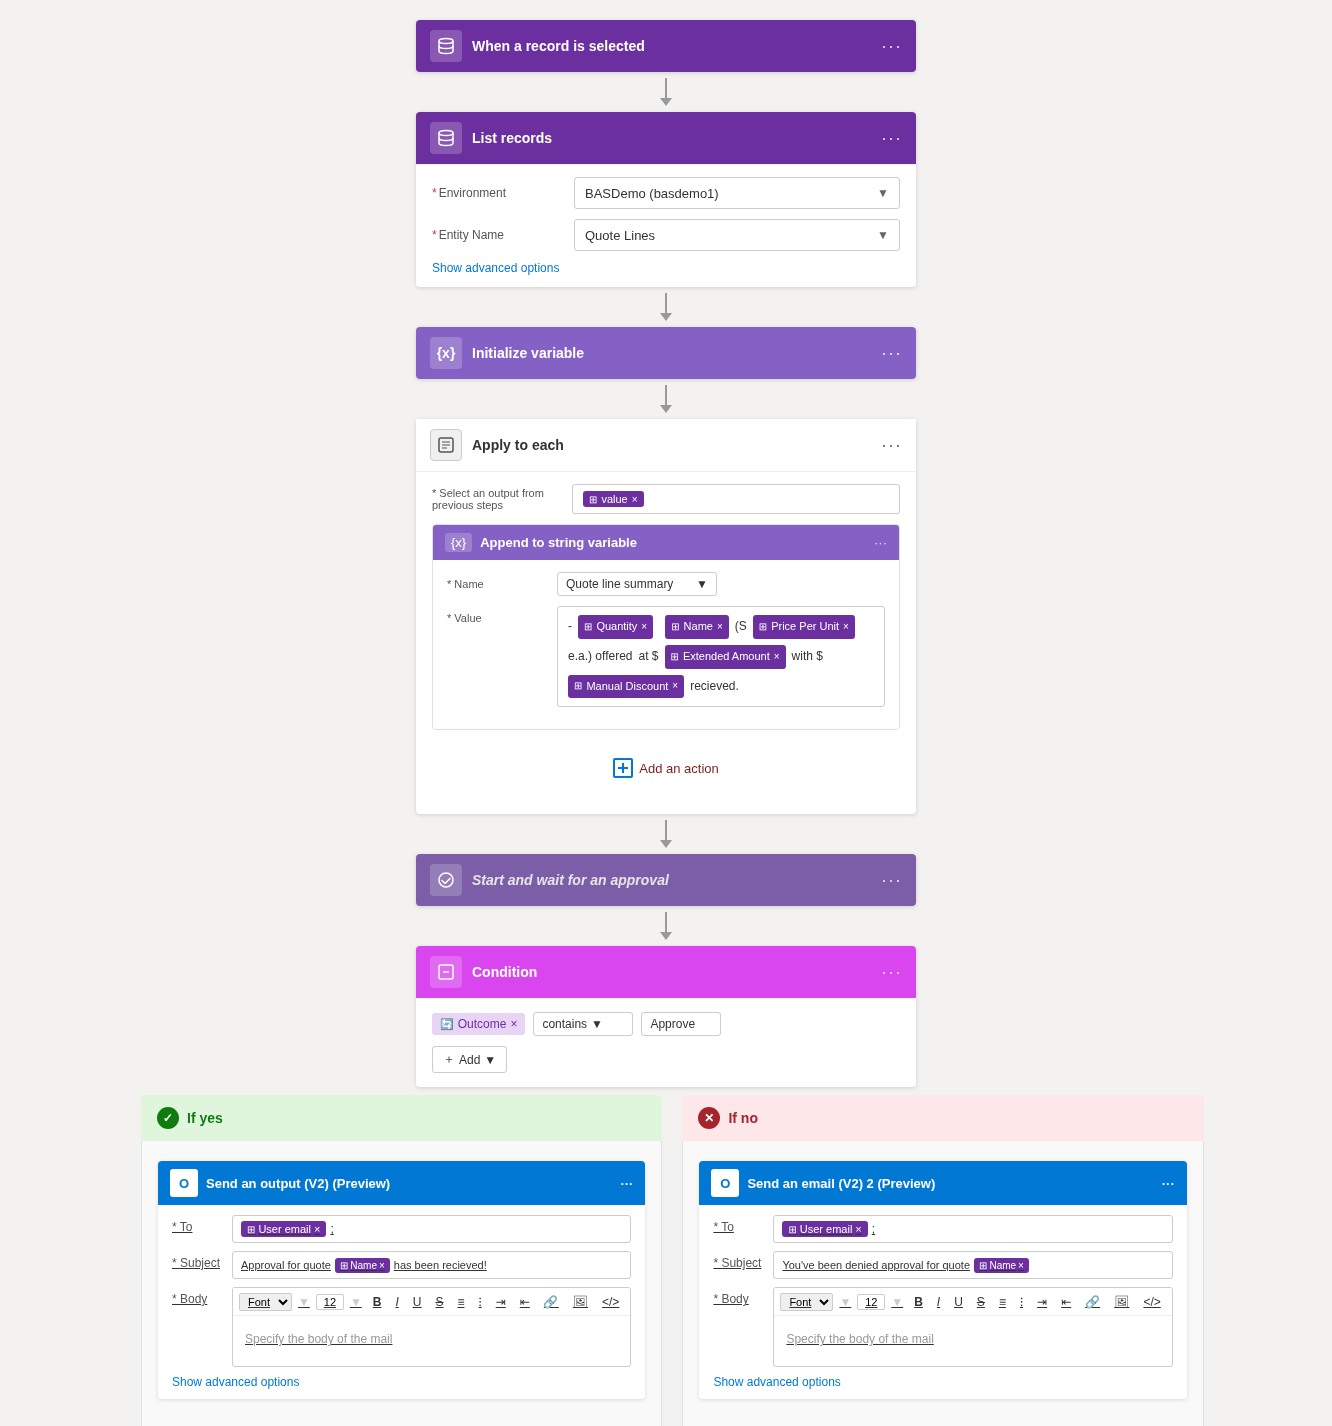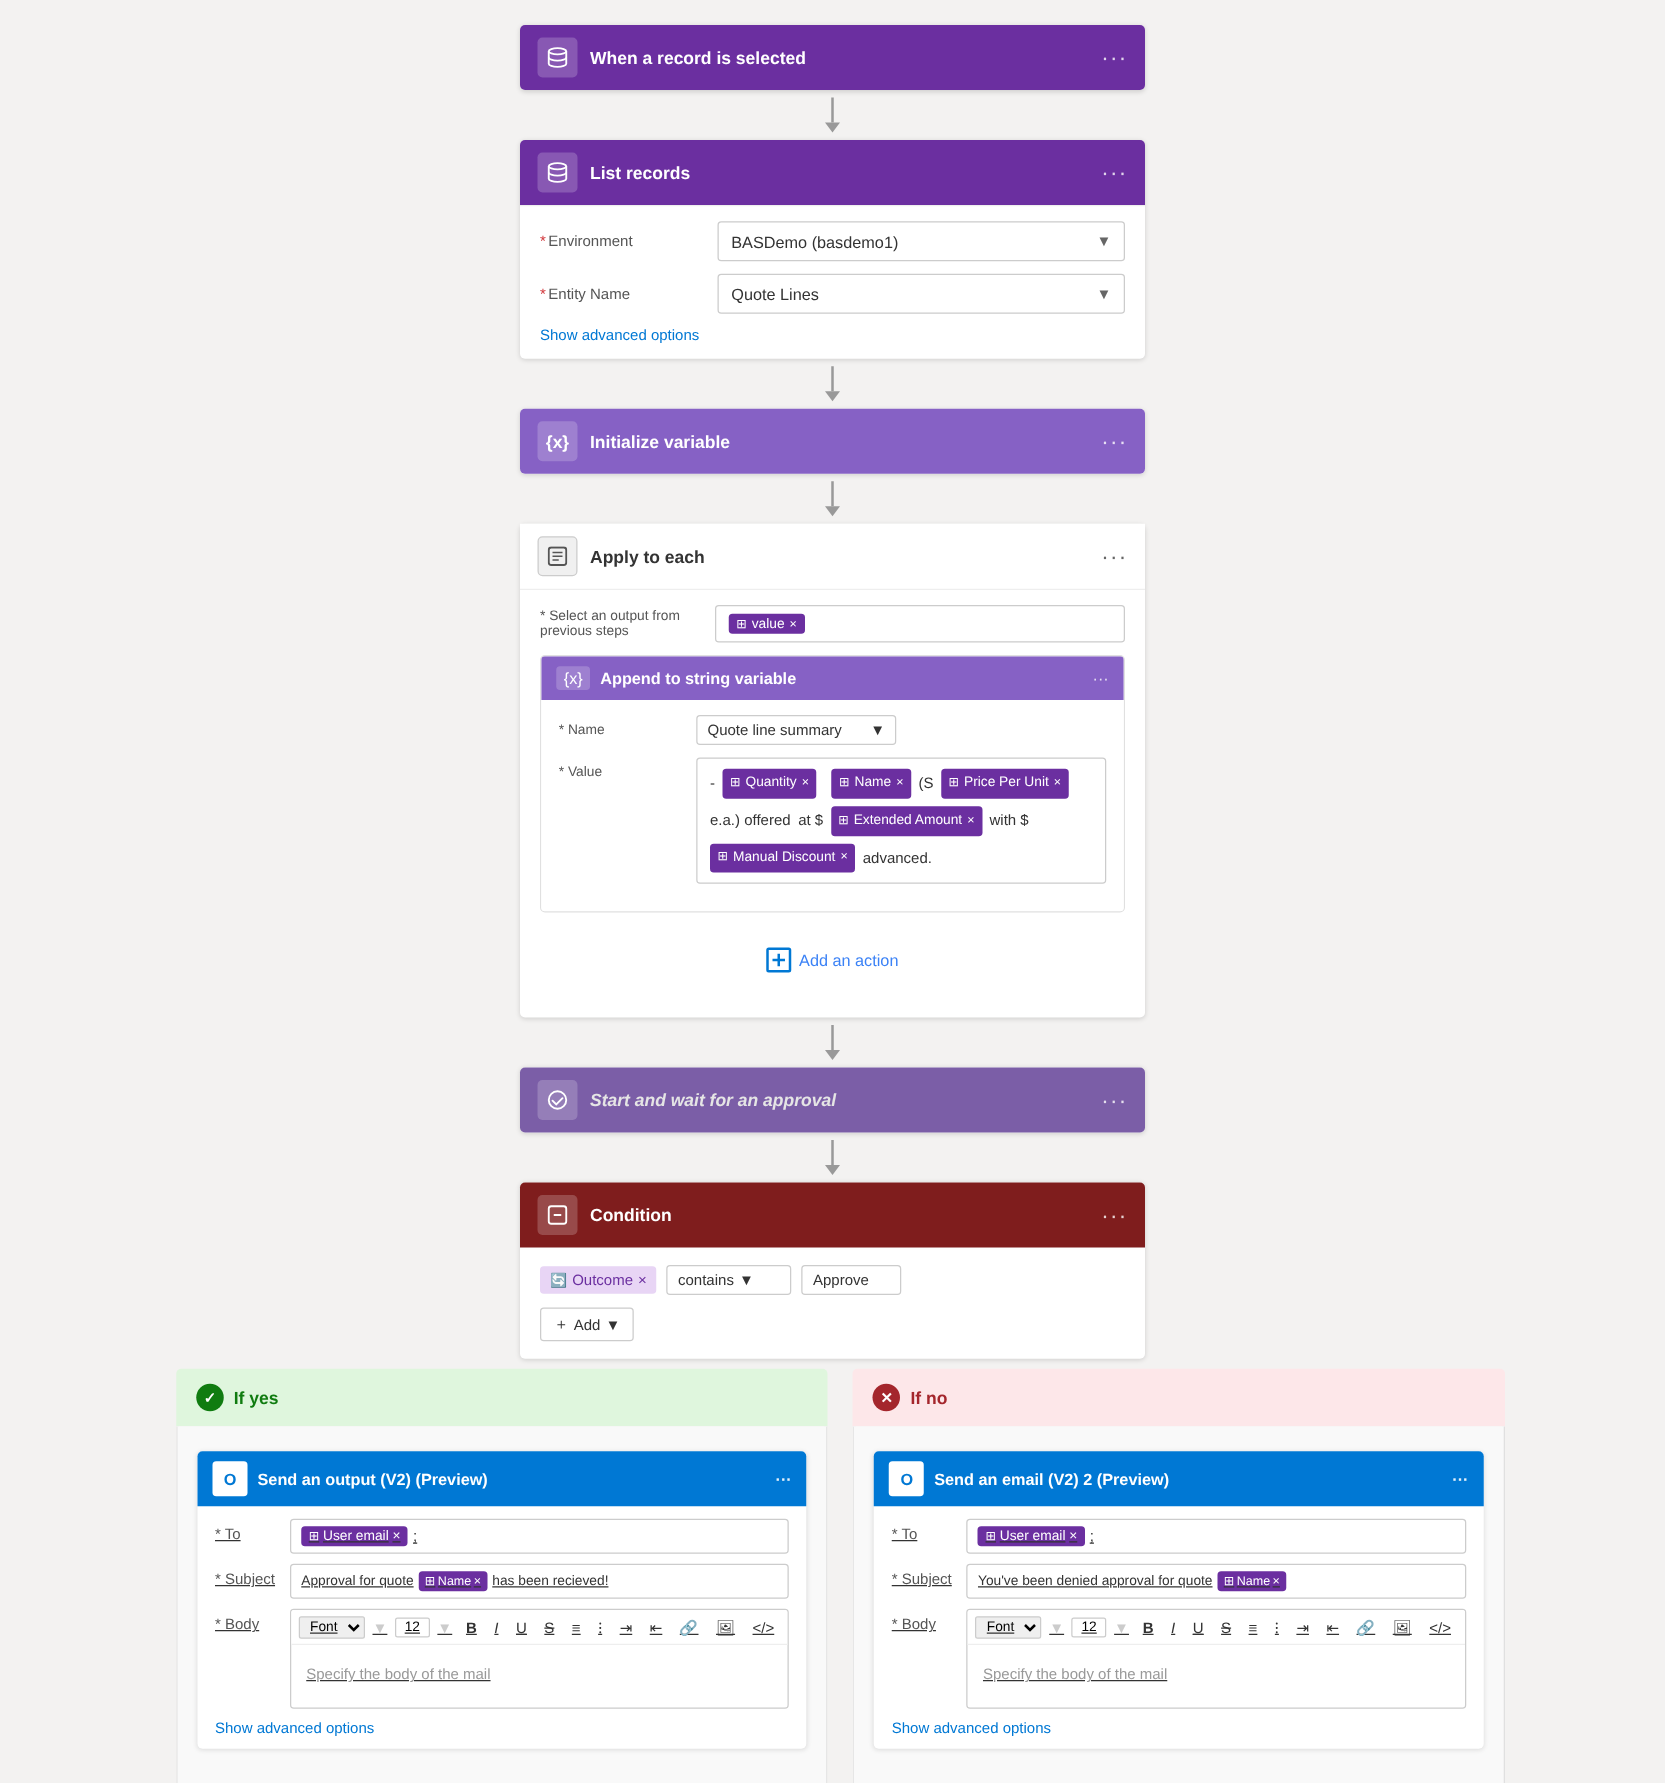--- a/index.html
+++ b/index.html
@@ -168,21 +168,21 @@
       font-size: 12px;
       color: #333;
       padding: 2px;
     }
     
     .add-action-btn {
       display: flex;
       align-items: center;
       justify-content: center;
       margin: 12px auto;
-      color: #3b82f6;
+      color: #7f1d1d;
       cursor: pointer;
       font-size: 13px;
       gap: 6px;
       border: none;
       background: transparent;
     }
     .add-action-icon {
       width: 20px;
       height: 20px;
       border: 2px solid #0078d4;
@@ -536,21 +536,21 @@
                 <span class="tag-chip"><span class="chip-icon">⊞</span>Quantity<span class="chip-close">×</span></span>
                 <span class="value-text"></span>
                 <span class="tag-chip"><span class="chip-icon">⊞</span>Name<span class="chip-close">×</span></span>
                 <span class="value-text">(S</span>
                 <span class="tag-chip"><span class="chip-icon">⊞</span>Price Per Unit<span class="chip-close">×</span></span>
                 <span class="value-text">e.a.) offered</span>
                 <span class="value-text">at $</span>
                 <span class="tag-chip"><span class="chip-icon">⊞</span>Extended Amount<span class="chip-close">×</span></span>
                 <span class="value-text">with $</span>
                 <span class="tag-chip"><span class="chip-icon">⊞</span>Manual Discount<span class="chip-close">×</span></span>
-                <span class="value-text">advanced.</span>
+                <span class="value-text">recieved.</span>
               </div>
             </div>
           </div>
         </div>
 
         <div style="display:flex;justify-content:center;margin-top:16px;">
           <button class="add-action-btn">
             <div class="add-action-icon">
               <svg width="12" height="12" viewBox="0 0 12 12" fill="none">
                 <line x1="6" y1="1" x2="6" y2="11" stroke="#0078d4" stroke-width="2"></line>
@@ -580,21 +580,21 @@
         <div class="card-header-menu" style="color:rgba(255,255,255,0.8);">···</div>
       </div>
     </div>
 
     <div class="arrow-connector">
       <div class="arrow-line"></div>
       <div class="arrow-head"></div>
     </div>
 
     <div class="card" style="max-width:500px;">
-      <div class="card-header" style="background:#7f1d1d; border-radius:4px 4px 0 0;">
+      <div class="card-header" style="background:#d946ef; border-radius:4px 4px 0 0;">
         <div class="card-header-icon" style="background:rgba(255,255,255,0.2);">
           <svg width="18" height="18" viewBox="0 0 18 18" fill="none">
             <rect x="2" y="2" width="14" height="14" rx="2" stroke="white" stroke-width="1.5" fill="none"></rect>
             <line x1="6" y1="9" x2="12" y2="9" stroke="white" stroke-width="1.5"></line>
           </svg>
         </div>
         <div class="card-header-title" style="color:#fff;">Condition</div>
         <div class="card-header-menu" style="color:rgba(255,255,255,0.8);">···</div>
       </div>
       <div class="condition-body">

